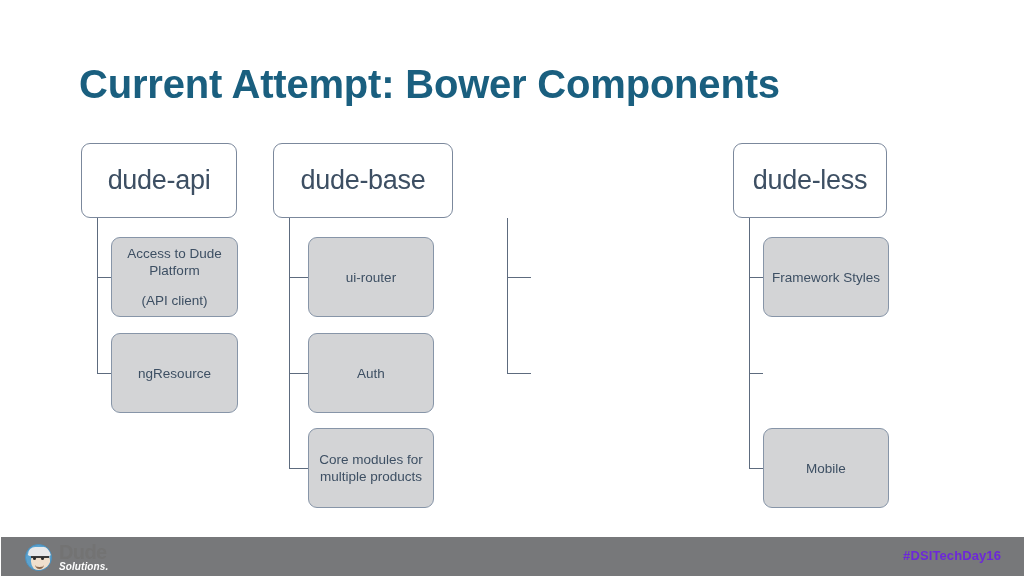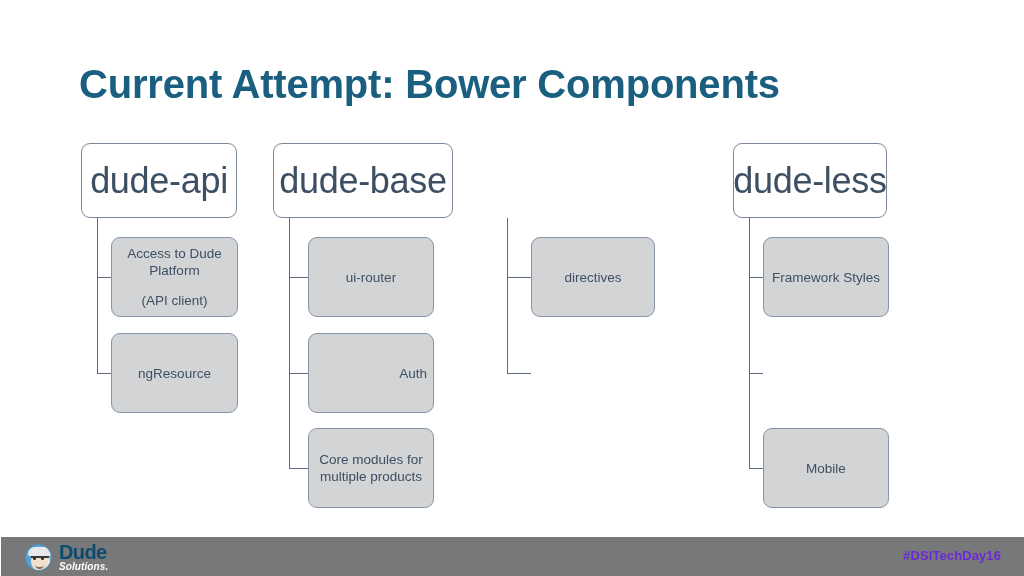--- a/index.html
+++ b/index.html
@@ -50,21 +50,21 @@
   .head-box {
     position: absolute;
     box-sizing: border-box;
     background: #ffffff;
     border: 1.3px solid #7b889c;
     border-radius: 9px;
     display: flex;
     align-items: center;
     justify-content: center;
     color: #3d4f63;
-    font-size: 36px;
+    font-size: 27px;
     font-weight: normal;
     white-space: nowrap;
     letter-spacing: -0.3px;
   }
 
   .child-box {
     position: absolute;
     box-sizing: border-box;
     background: #d3d4d6;
     border: 1.2px solid #8795a8;
@@ -168,21 +168,21 @@
     border-bottom: 2px solid #8b6a50;
     border-radius: 0 0 6px 6px;
   }
   #logo-text {
     margin-left: 7px;
     display: flex;
     flex-direction: column;
     justify-content: center;
   }
   #logo-word {
-    color: #0c4a6e;
+    color: #737373;
     font-size: 20px;
     font-weight: bold;
     letter-spacing: -0.6px;
     line-height: 18px;
   }
   #logo-sub {
     color: #ffffff;
     font-size: 10px;
     font-weight: bold;
     letter-spacing: 0.1px;
@@ -223,32 +223,29 @@
       </div>
       <div class="head-box" style="left: 272px; top: 143px; width: 180px; height: 75px;">
         <span>dude-base</span>
       </div>
       <div class="connector-v" style="left: 288px; top: 218px; height: 250px;"></div>
       <div class="connector-h" style="left: 288px; top: 277px; width: 19px;"></div>
       <div class="child-box" style="left: 307px; top: 237px; width: 126px; height: 80px;">
         <span>ui-router</span>
       </div>
       <div class="connector-h" style="left: 288px; top: 373px; width: 19px;"></div>
-      <div class="child-box" style="left: 307px; top: 333px; width: 126px; height: 80px; align-items: flex-end;">
+      <div class="child-box" style="left: 307px; top: 333px; width: 126px; height: 80px;">
         <span>Auth</span>
       </div>
       <div class="connector-h" style="left: 288px; top: 468px; width: 19px;"></div>
       <div class="child-box" style="left: 307px; top: 428px; width: 126px; height: 80px;">
         <span>Core modules for multiple products</span>
       </div>
       <div class="connector-v" style="left: 506px; top: 218px; height: 155px;"></div>
       <div class="connector-h" style="left: 506px; top: 277px; width: 24px;"></div>
-      <div class="child-box" style="left: 530px; top: 237px; width: 124px; height: 80px;">
-        <span>directives</span>
-      </div>
       <div class="connector-h" style="left: 506px; top: 373px; width: 24px;"></div>
       <div class="head-box" style="left: 732px; top: 143px; width: 154px; height: 75px;">
         <span>dude-less</span>
       </div>
       <div class="connector-v" style="left: 748px; top: 218px; height: 250px;"></div>
       <div class="connector-h" style="left: 748px; top: 277px; width: 14px;"></div>
       <div class="child-box" style="left: 762px; top: 237px; width: 126px; height: 80px;">
         <span>Framework Styles</span>
       </div>
       <div class="connector-h" style="left: 748px; top: 373px; width: 14px;"></div>

